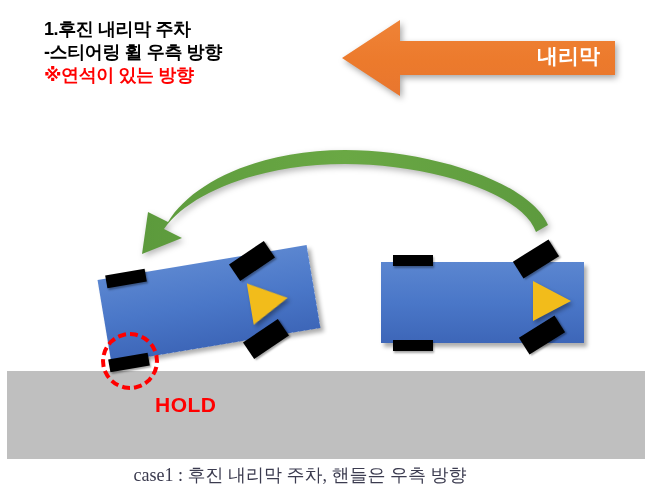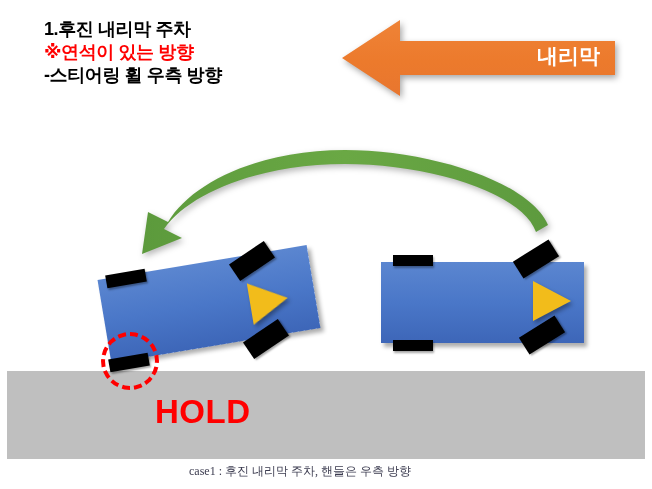--- a/index.html
+++ b/index.html
@@ -171,49 +171,49 @@
     width: 58px;
     height: 58px;
     border: 4px dashed #ff0000;
     border-radius: 50%;
     box-sizing: border-box;
   }
   #hold-label {
     position: absolute;
     left: 155px;
     top: 393px;
-    font-size: 33px;
+    font-size: 21px;
     font-weight: bold;
     color: #ff0000;
     letter-spacing: 0.5px;
   }
 
   
   #caption {
     position: absolute;
     left: 0;
     top: 463px;
     width: 600px;
     text-align: center;
-    font-size: 12px;
+    font-size: 18px;
     color: #3b3b4f;
     font-family: "Liberation Serif", "DejaVu Serif", serif;
   }
 </style>
 </head>
 <body>
 
 <div id="slide">
 
   <div id="ground"></div>
 
   <div id="heading">
     <div class="line">1.후진 내리막 주차</div>
+    <div class="line">-스티어링 휠 우측 방향</div>
     <div class="line red">※연석이 있는 방향</div>
-    <div class="line">-스티어링 휠 우측 방향</div>
   </div>
 
   <div id="orange-arrow">
     <svg width="280" height="80" viewBox="0 0 280 80" xmlns="http://www.w3.org/2000/svg">
       <defs>
         <linearGradient id="orangeGrad" x1="0" y1="0" x2="0" y2="1">
           <stop offset="0%" stop-color="#ef8337"></stop>
           <stop offset="55%" stop-color="#ec7a2c"></stop>
           <stop offset="100%" stop-color="#e8762f"></stop>
         </linearGradient>

